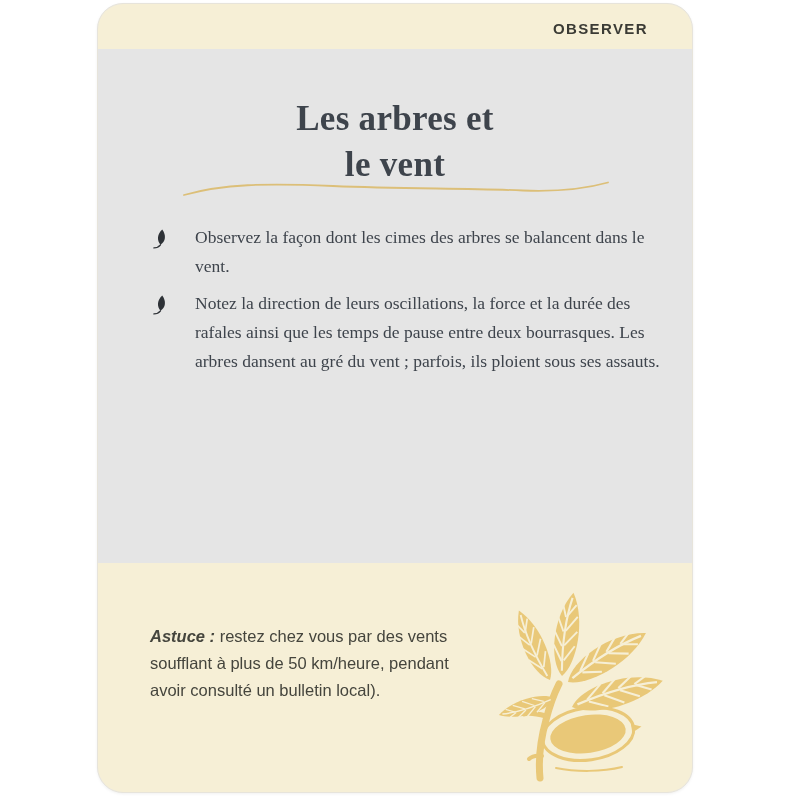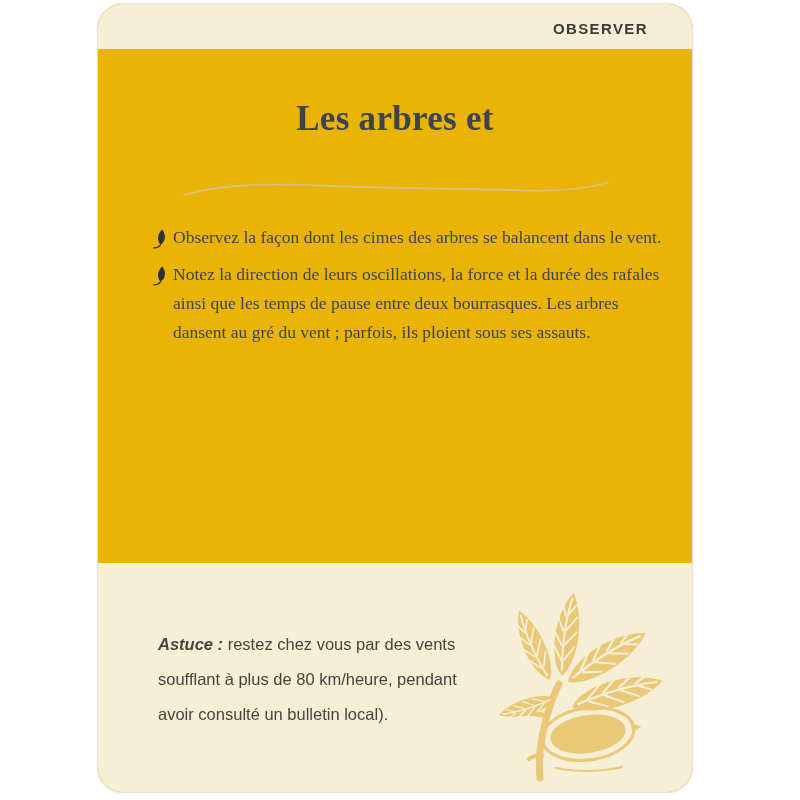--- a/index.html
+++ b/index.html
@@ -10,21 +10,21 @@
     --tip_ink:#45453d;
     --header_ink:#3b3b35;
     --leaf_ink:#2e3237;
     --border:#e7e4db;
   }
   *{margin:0;padding:0;box-sizing:border-box;}
   html,body{width:800px;height:800px;background:#ffffff;overflow:hidden;
     font-family:"Liberation Sans",sans-serif;}
   .card{
     position:absolute;left:97px;top:3px;width:596px;height:790px;
-    background:#eab308;border:1px solid var(--border);border-radius:26px;
+    background:#e5e5e5;border:1px solid var(--border);border-radius:26px;
     overflow:hidden;box-shadow:0 1px 3px rgba(0,0,0,.06);
   }
   .card-header{
     position:absolute;top:0;left:0;right:0;height:45px;background:var(--cream);
     display:flex;align-items:center;justify-content:flex-end;padding-right:44px;
   }
   .category-label{
     font-family:"Liberation Sans",sans-serif;font-size:15px;font-weight:600;
     letter-spacing:1.4px;color:var(--header_ink);padding-top:4px;
   }
@@ -32,54 +32,55 @@
     position:absolute;top:92px;left:0;right:0;text-align:center;
     font-family:"Liberation Serif",serif;font-weight:700;font-size:35px;
     line-height:46px;color:var(--ink);letter-spacing:.3px;
   }
   .card-title span{display:block;}
   .squiggle{position:absolute;top:172px;left:83px;}
   .bullets{
     position:absolute;top:219px;left:55px;width:514px;list-style:none;
   }
   .bullets li{
-    display:flex;gap:6px;margin-bottom:8px;
+    display:flex;gap:28px;margin-bottom:8px;
     font-family:"Liberation Serif",serif;font-size:17.5px;line-height:29px;
     color:var(--ink);
   }
   .bullets li .bullet-icon{flex:0 0 auto;margin-top:5px;}
   .card-footer{
     position:absolute;left:0;right:0;top:559px;bottom:0;background:var(--cream);
   }
   .tip{
     position:absolute;left:52px;top:60px;width:345px;
     font-family:"Liberation Sans",sans-serif;font-size:16.5px;line-height:27px;
     color:var(--tip_ink);
   }
-  .tip p{margin:8px;}
+  .tip p{margin:0;}
   .tip-label{font-style:italic;font-weight:bold;}
   .branch{position:absolute;right:4px;bottom:10px;}
   .gold-fill{fill:var(--gold);}
   .gold-stroke{stroke:var(--gold);fill:none;}
   .cream-stroke{stroke:var(--cream);fill:none;}
   .ink-fill{fill:var(--leaf_ink);}
   .ink-stroke{stroke:var(--leaf_ink);fill:none;}
   .squiggle-stroke{stroke:var(--squiggle);fill:none;}
 </style>
 </head>
 <body>
 
 <div class="card">
 
   <div class="card-header">
     <span class="category-label">OBSERVER</span>
   </div>
 
   <h1 class="card-title">
     <span>Les arbres et</span>
+    <span>le vent</span>
   </h1>
 
   <svg class="squiggle" width="432" height="26" viewBox="0 0 432 26">
     <path class="squiggle-stroke" stroke-width="1.8" stroke-linecap="round" d="M 3 19 C 42 8, 84 7, 152 10 C 222 13, 282 12, 342 14.5 C 376 15.8, 402 13.5, 427 6.5"></path>
   </svg>
 
   <ul class="bullets">
     <li>
       <svg class="bullet-icon" width="14" height="22" viewBox="0 0 16 24">
         <g transform="rotate(8 8 12)">
@@ -98,21 +99,21 @@
       </svg>
       <p>Notez la direction de leurs oscillations, la force et la durée des rafales ainsi que les temps de pause entre deux bourrasques. Les arbres dansent au gré du vent ; parfois, ils ploient sous ses assauts.</p>
     </li>
   </ul>
 
   <div class="card-footer">
 
     <div class="tip">
       <p><em class="tip-label">Astuce :</em>
          <span>restez chez vous par des vents</span></p>
-      <p>soufflant à plus de 80 km/heure, pendant</p>
+      <p>soufflant à plus de 50 km/heure, pendant</p>
       <p>avoir consulté un bulletin local).</p>
     </div>
 
     <svg class="branch" width="208" height="202" viewBox="0 0 208 202">
       <defs>
         <g id="leaf">
           <path class="gold-fill" d="M 0 0 C 12 -15, 54 -19, 80 -3 C 56 13, 14 12, 0 0 Z"></path>
           <path class="cream-stroke" stroke-width="2" d="M 5 -1 C 30 -5, 55 -6, 75 -3"></path>
           <path class="cream-stroke" stroke-width="1.8" d="M 14 -3 L 28 -13"></path>
           <path class="cream-stroke" stroke-width="1.8" d="M 15 -1 L 30 7"></path>

